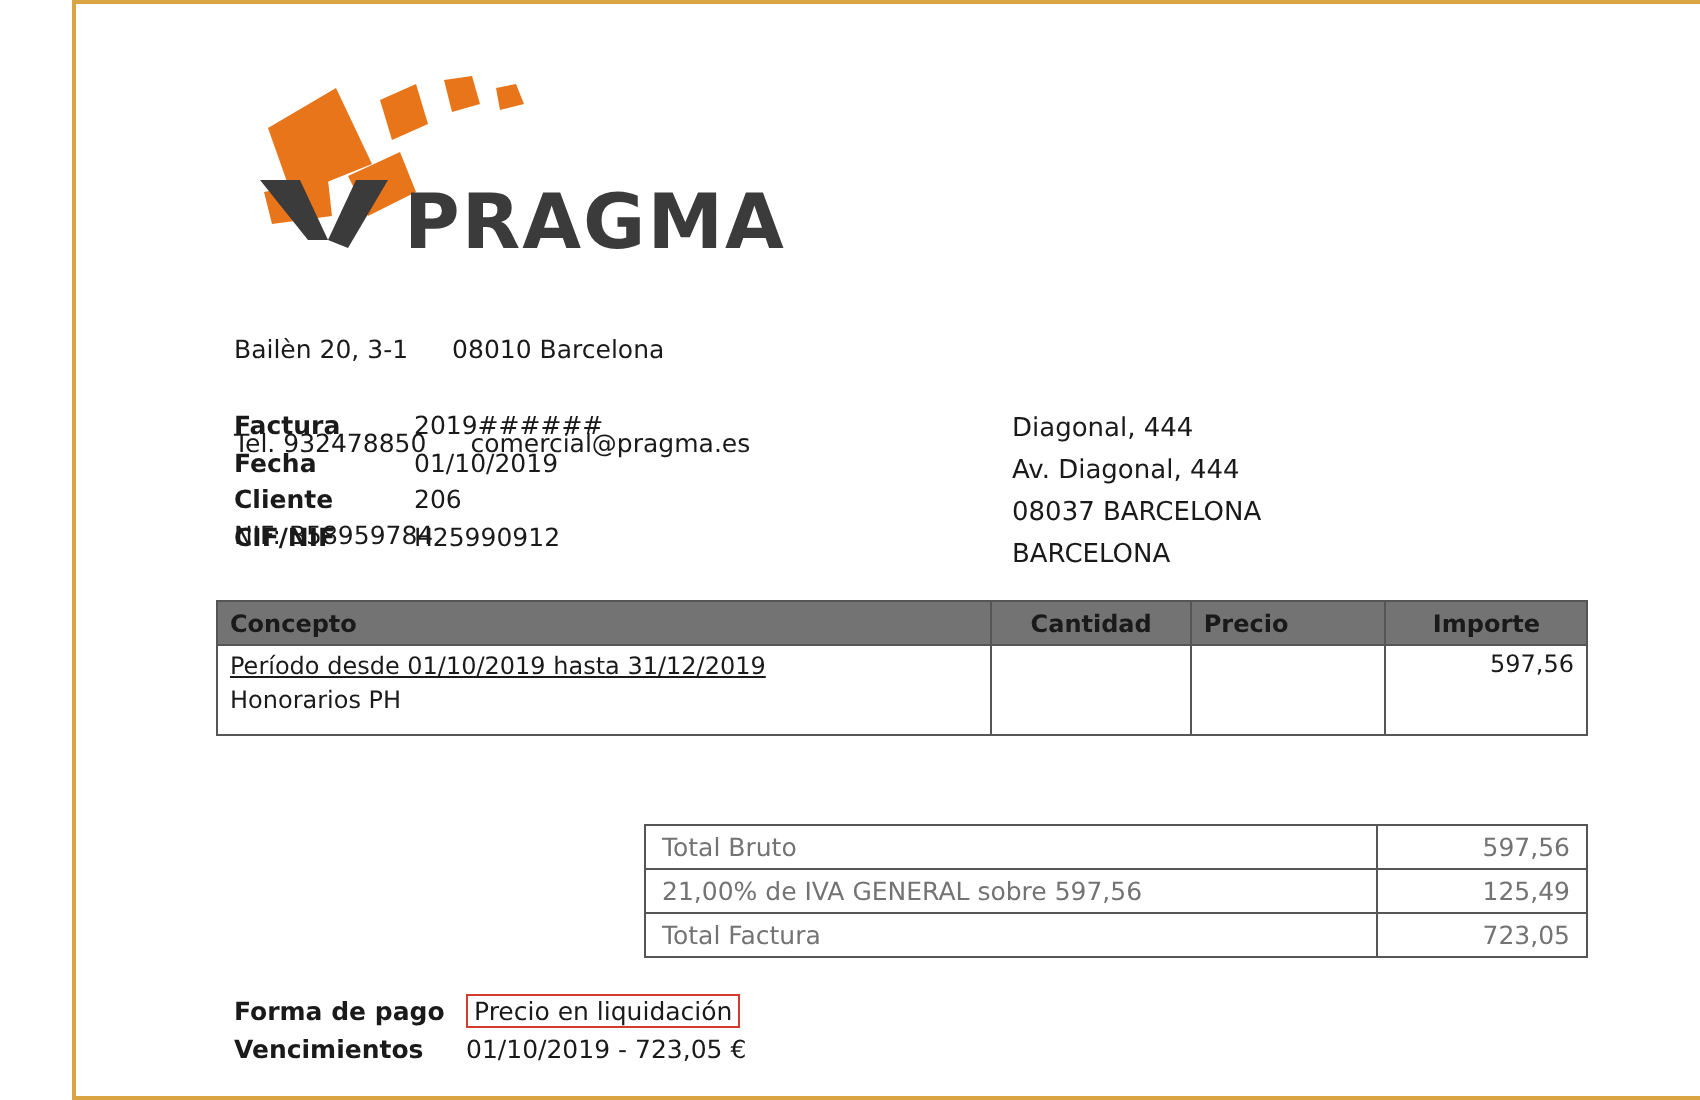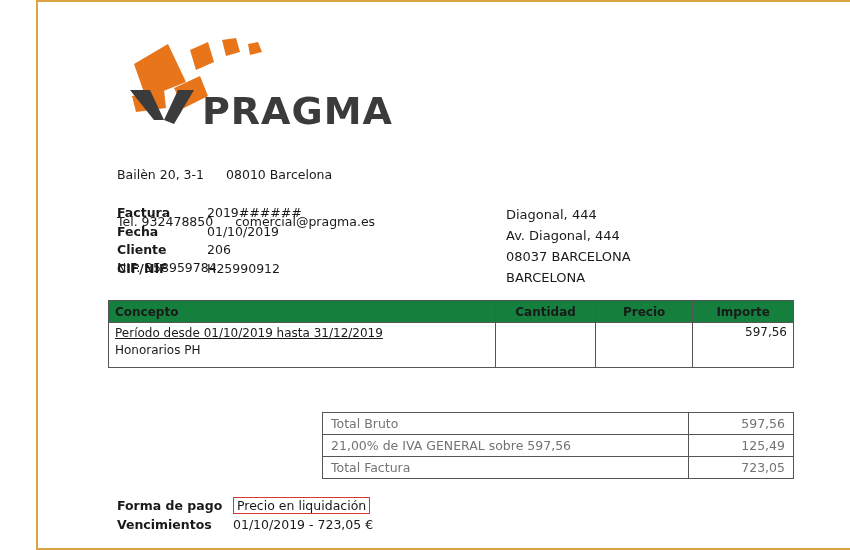--- a/index.html
+++ b/index.html
@@ -85,30 +85,30 @@
   .items {
     position: absolute;
     left: 70px;
     top: 298px;
     width: 686px;
     border-collapse: collapse;
     font-size: 12px;
     color: #1a1a1a;
   }
   .items th {
-    background: #15803d;
+    background: #737373;
     border: 1px solid #555555;
     font-weight: bold;
     font-size: 12px;
     padding: 3px 6px;
     height: 15px;
   }
   .items th.concepto { text-align: left; width: 414px; }
   .items th.cantidad { text-align: center; width: 90px; }
-  .items th.precio   { text-align: center; width: 90px; }
+  .items th.precio   { text-align: left; width: 90px; }
   .items th.importe  { text-align: center; width: 92px; }
 
   .items td {
     border: 1px solid #555555;
     padding: 2px 6px;
     vertical-align: top;
   }
   .items td.c-concepto {
     text-align: left;
     height: 40px;

